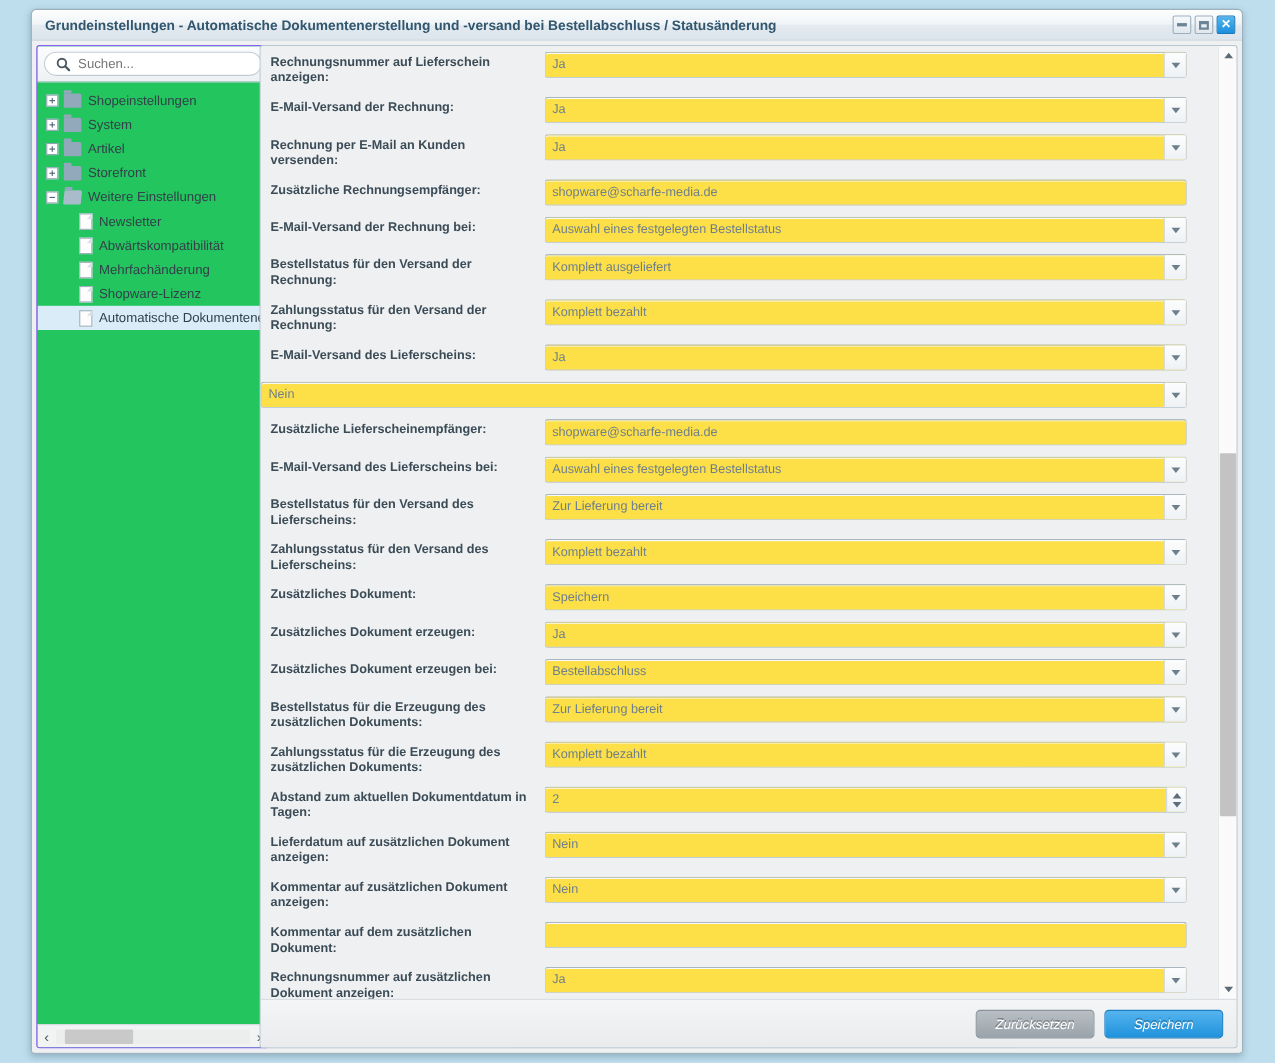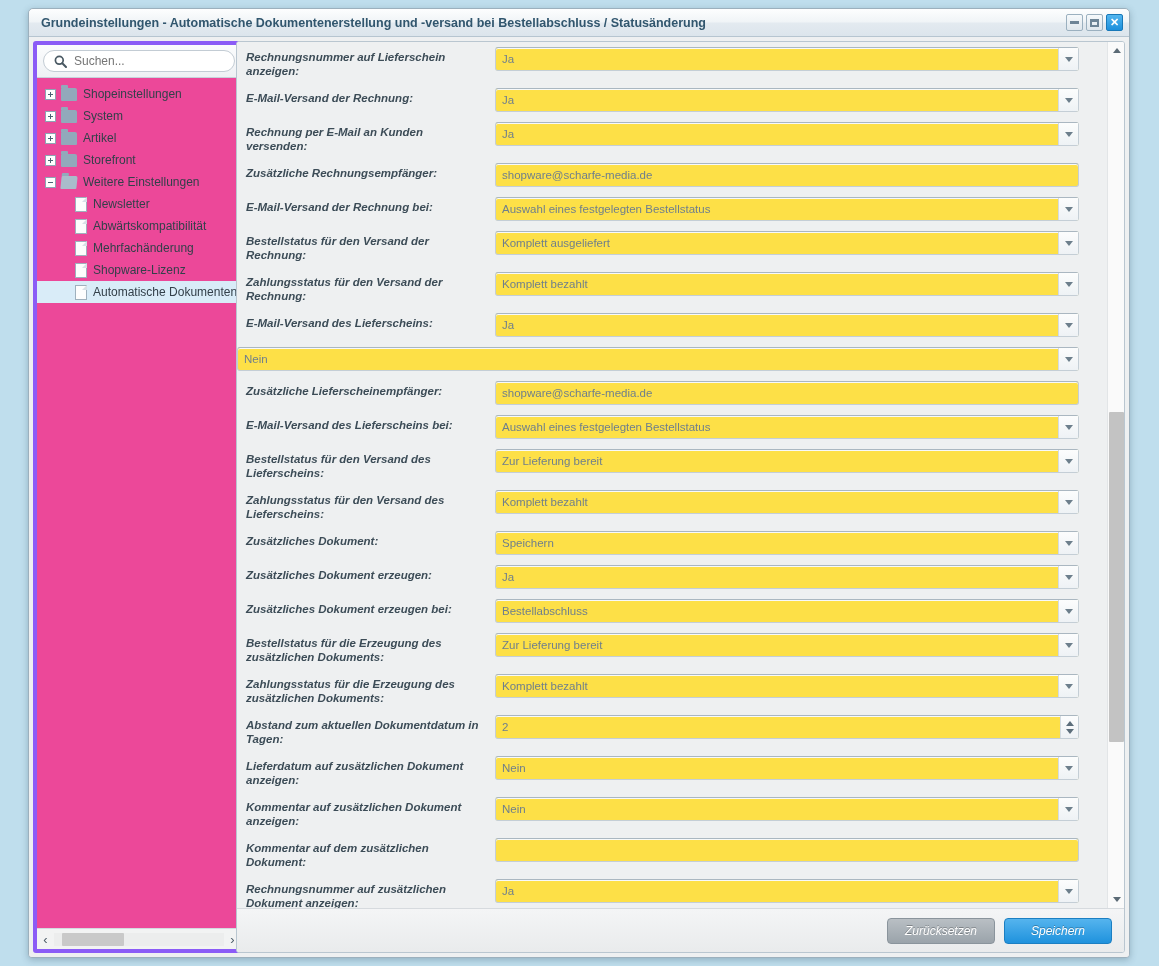--- a/index.html
+++ b/index.html
@@ -65,22 +65,22 @@
   #wbody {
     position: absolute;
     left: 0; top: 28px; right: 0; bottom: 0;
     background: #eef0f1;
   }
 
   
   #sidebar {
     position: absolute;
     left: 4px; top: 4px; width: 212px; bottom: 4px;
-    background: #ec4899;
-    border: 4px solid #8b5cf6;
+    background: #22c55e;
+    border: 1px solid #8b5cf6;
     border-radius: 3px;
     overflow: hidden;
   }
   #search-wrap {
     height: 33px;
     background: linear-gradient(to bottom,#fbfcfd,#eef1f4);
     border-bottom: 1px solid #c7d2da;
     padding: 5px 6px;
   }
   #search-box {
@@ -185,21 +185,20 @@
   .row {
     display: flex; align-items: flex-start;
     padding: 5px 0 5px 0;
     min-height: 31px;
   }
   .row .lbl {
     width: 258px; flex: 0 0 258px;
     padding: 3px 8px 0 9px;
     font-size: 11.5px; font-weight: bold; color: #3c4c57;
     line-height: 14px;
-    font-style: italic;
   }
   .row .fld { flex: 1; position: relative; padding-right: 4px; }
 
   .ctrl {
     position: relative;
     height: 24px;
     background: #fde047;
     border: 1px solid #c4ced6;
     border-top-color: #aab7c1;
     border-radius: 3px;

